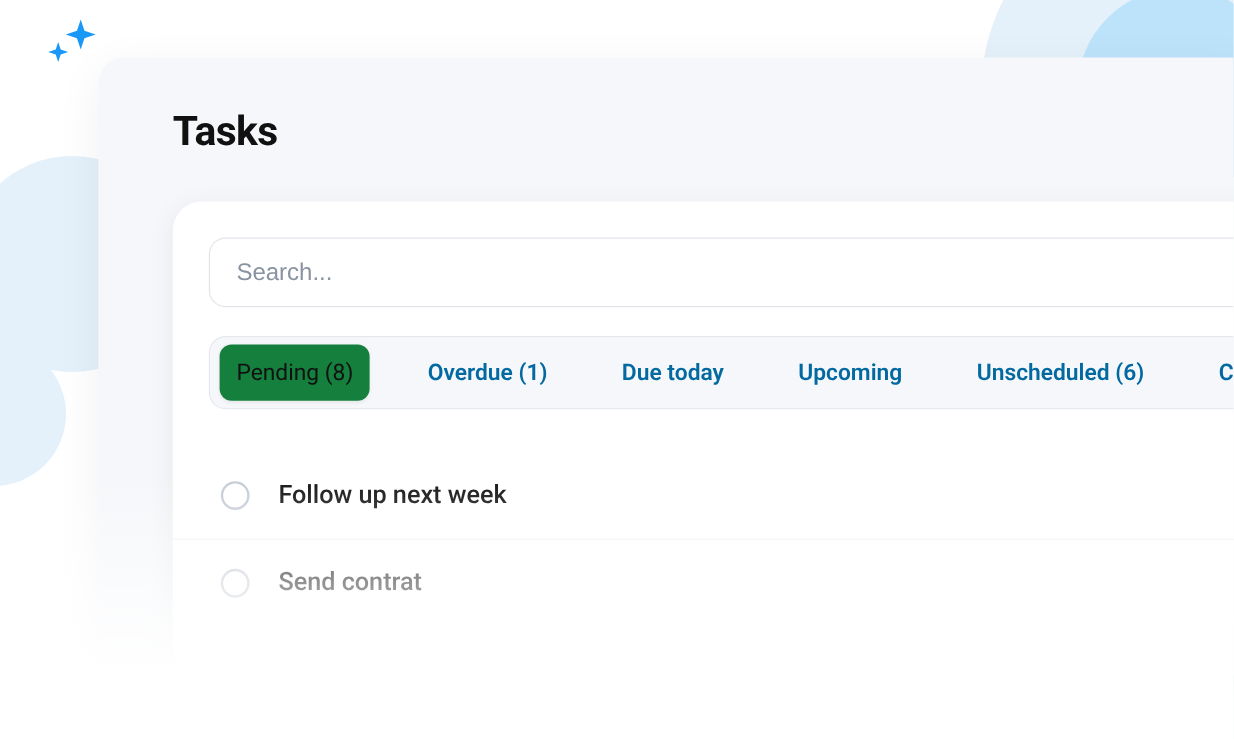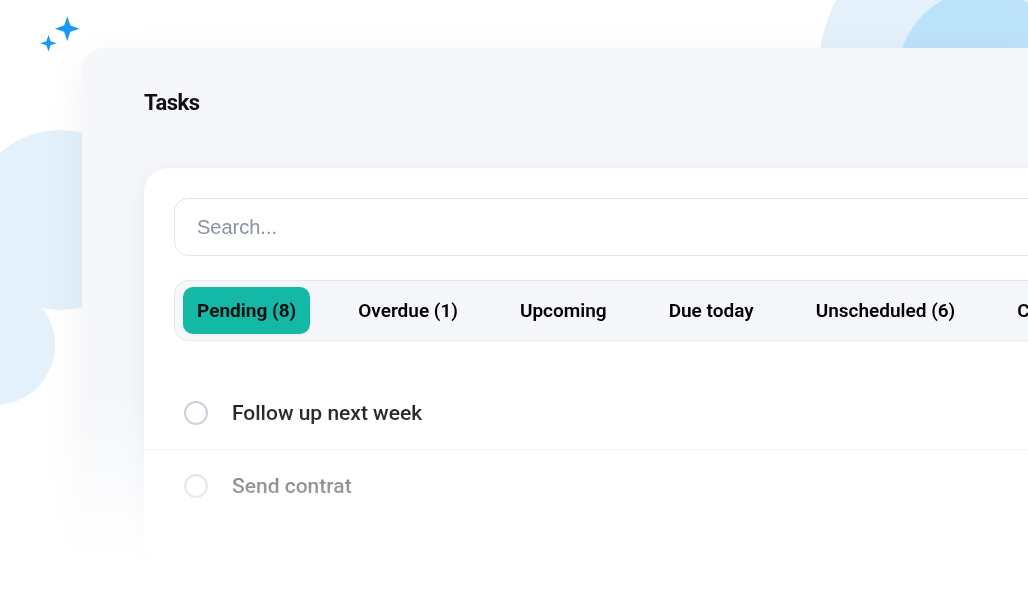--- a/index.html
+++ b/index.html
@@ -16,33 +16,33 @@
   
   .sparkle { position: absolute; top: 12px; left: 36px; width: 50px; height: 50px; color: #1998f7; z-index: 1; }
   .sparkle svg { width: 100%; height: 100%; }
 
   
   .fade-bottom { position: absolute; left: 0; right: 0; bottom: 0; height: 220px; background: linear-gradient(180deg, rgba(255,255,255,0) 0%, #ffffff 75%); z-index: 20; pointer-events: none; }
 
   
   .page-panel { position: absolute; top: 48px; left: 82px; right: -20px; height: 620px; background: #f5f7fa; border-radius: 22px; z-index: 2; box-shadow: 0 10px 40px rgba(0,0,0,0.06); }
 
-  .page-title { position: absolute; top: 42px; left: 62px; font-size: 22px; font-weight: 700; color: #111111; letter-spacing: -0.5px; text-align: center; }
+  .page-title { position: absolute; top: 42px; left: 62px; font-size: 34px; font-weight: 700; color: #111111; letter-spacing: -0.5px; text-align: center; }
 
   
   .card { position: absolute; top: 120px; left: 62px; right: -20px; background: #ffffff; border-radius: 24px; box-shadow: 0 4px 24px rgba(0,0,0,0.06); padding: 30px 0 40px 30px; overflow: hidden; }
 
   
   .search { display: block; width: calc(100% - 0px); height: 58px; border: 1px solid #e2e6eb; border-radius: 14px; padding: 0 22px; font-size: 20px; color: #121212; background: #ffffff; outline: none; margin-right: 0; }
   .search::placeholder { color: #8a93a2; }
 
   
   .tab-bar { display: flex; align-items: center; gap: 34px; margin-top: 24px; background: #f5f7fa; border: 1px solid #e5e9ee; border-radius: 14px; padding: 6px 8px; width: calc(100% + 40px); }
-  .tab { font-size: 19px; font-weight: 600; color: #000000; padding: 12px 14px; border-radius: 10px; white-space: nowrap; cursor: pointer; }
-  .tab.active { background: #14b8a6; color: #111111; font-weight: 700; box-shadow: 0 1px 3px rgba(0,0,0,0.06); text-align: right; }
+  .tab { font-size: 19px; font-weight: 600; color: #0369a1; padding: 12px 14px; border-radius: 10px; white-space: nowrap; cursor: pointer; }
+  .tab.active { background: #15803d; color: #111111; font-weight: 400; box-shadow: 0 1px 3px rgba(0,0,0,0.06); text-align: right; }
 
   
   .task-list { margin-top: 36px; padding-left: 10px; }
   .task-row { display: flex; align-items: center; gap: 24px; padding: 24px 0; }
   .task-row + .task-row { border-top: 1px solid #eef1f4; margin-left: -40px; padding-left: 40px; width: calc(100% + 60px); }
   .task-checkbox { width: 24px; height: 24px; flex: 0 0 24px; border: 2px solid #c6ccd5; border-radius: 50%; background: #ffffff; cursor: pointer; }
   .task-title { font-size: 21px; font-weight: 500; color: #111111; }
 </style>
 </head>
 <body>
@@ -61,22 +61,22 @@
 
 <div class="page-panel">
   <h1 class="page-title">Tasks</h1>
 
   <div class="card">
     <input class="search" type="text" placeholder="Search..." style="">
 
     <div class="tab-bar">
       <div class="tab active">Pending (8)</div>
       <div class="tab">Overdue (1)</div>
+      <div class="tab">Due today</div>
       <div class="tab">Upcoming</div>
-      <div class="tab">Due today</div>
       <div class="tab">Unscheduled (6)</div>
       <div class="tab">Completed</div>
     </div>
 
     <div class="task-list">
       <div class="task-row">
         <span class="task-checkbox"></span>
         <span class="task-title">Follow up next week</span>
       </div>
       <div class="task-row">

